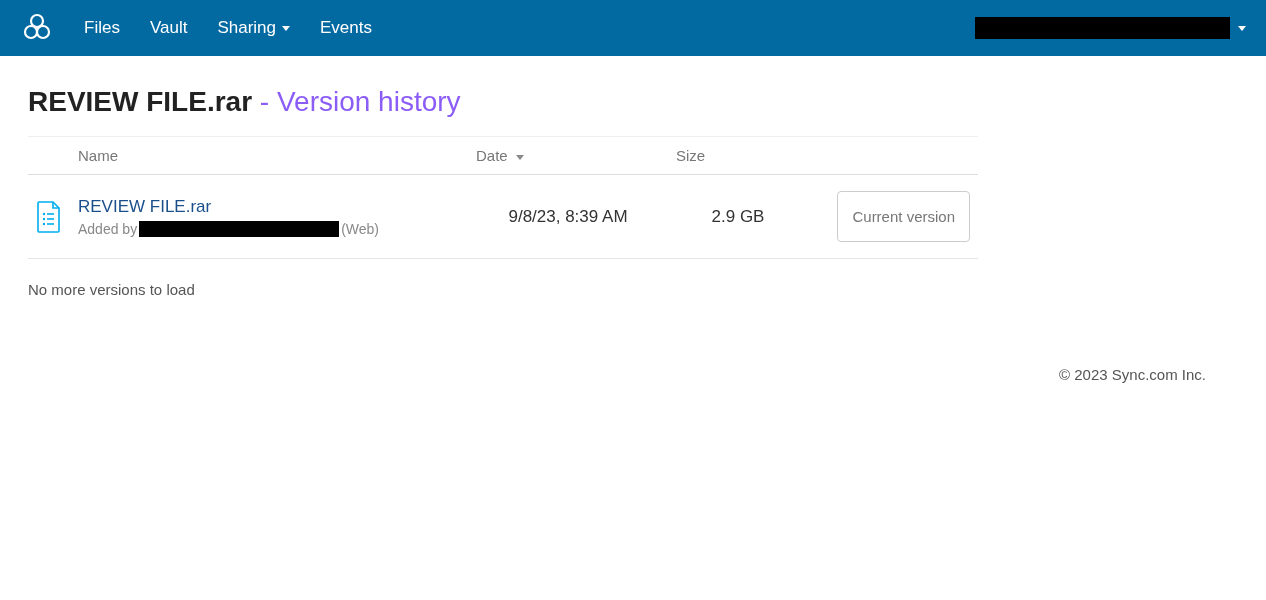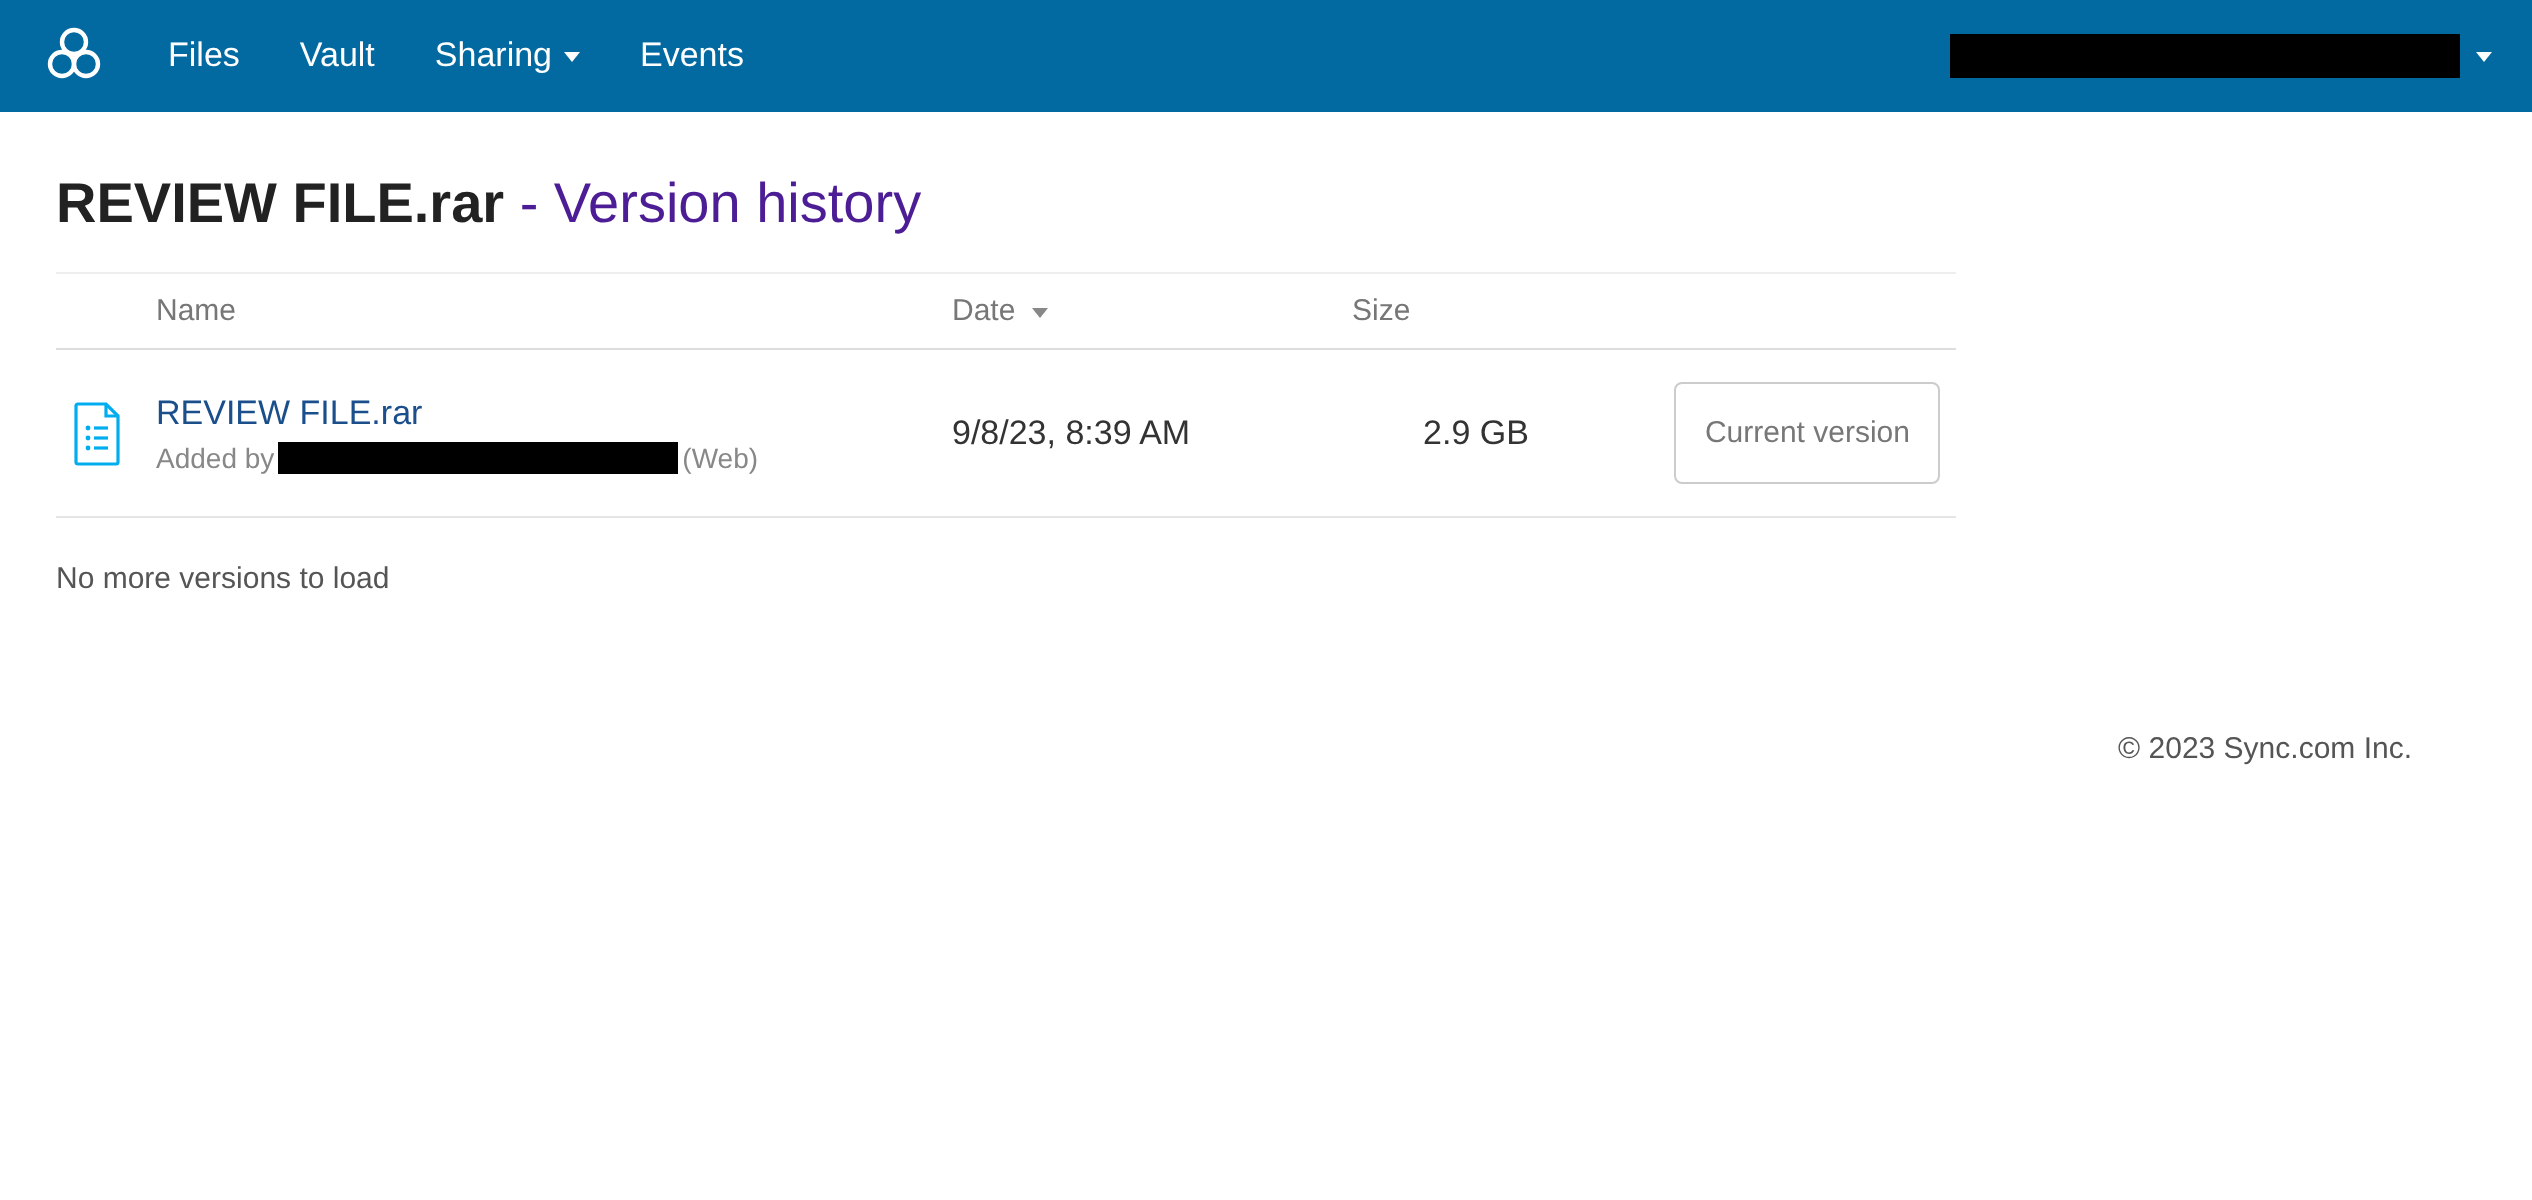--- a/index.html
+++ b/index.html
@@ -64,21 +64,21 @@
     font-weight: 400;
     font-size: 28px;
     margin: 0 0 18px 0;
     color: #333;
   }
   h1.page-title .fname {
     font-weight: 700;
     color: #222;
   }
   h1.page-title .suffix {
-    color: #4c1d95;
+    color: #8b5cf6;
   }
   table.version-table {
     width: 950px;
     border-collapse: collapse;
   }
   table.version-table th {
     text-align: left;
     font-weight: 400;
     color: #777;
     font-size: 15px;
@@ -88,21 +88,21 @@
   }
   th.col-date { text-align: center; }
   th.col-size { text-align: center; }
   table.version-table td {
     padding: 16px 8px;
     border-bottom: 1px solid #e5e5e5;
     vertical-align: middle;
   }
   td.col-icon { width: 40px; }
   td.col-name { }
-  td.col-date { color:#333; font-size:17px; width:200px;}
+  td.col-date { text-align: center; color:#333; font-size:17px; width:200px;}
   td.col-size { text-align: center; color:#333; font-size:17px; width:140px;}
   td.col-action { text-align: right; width: 170px; }
   .file-link {
     color: #1a4f8b;
     font-size: 17px;
     cursor: pointer;
   }
   .added-by {
     margin-top: 4px;
     font-size: 14px;

